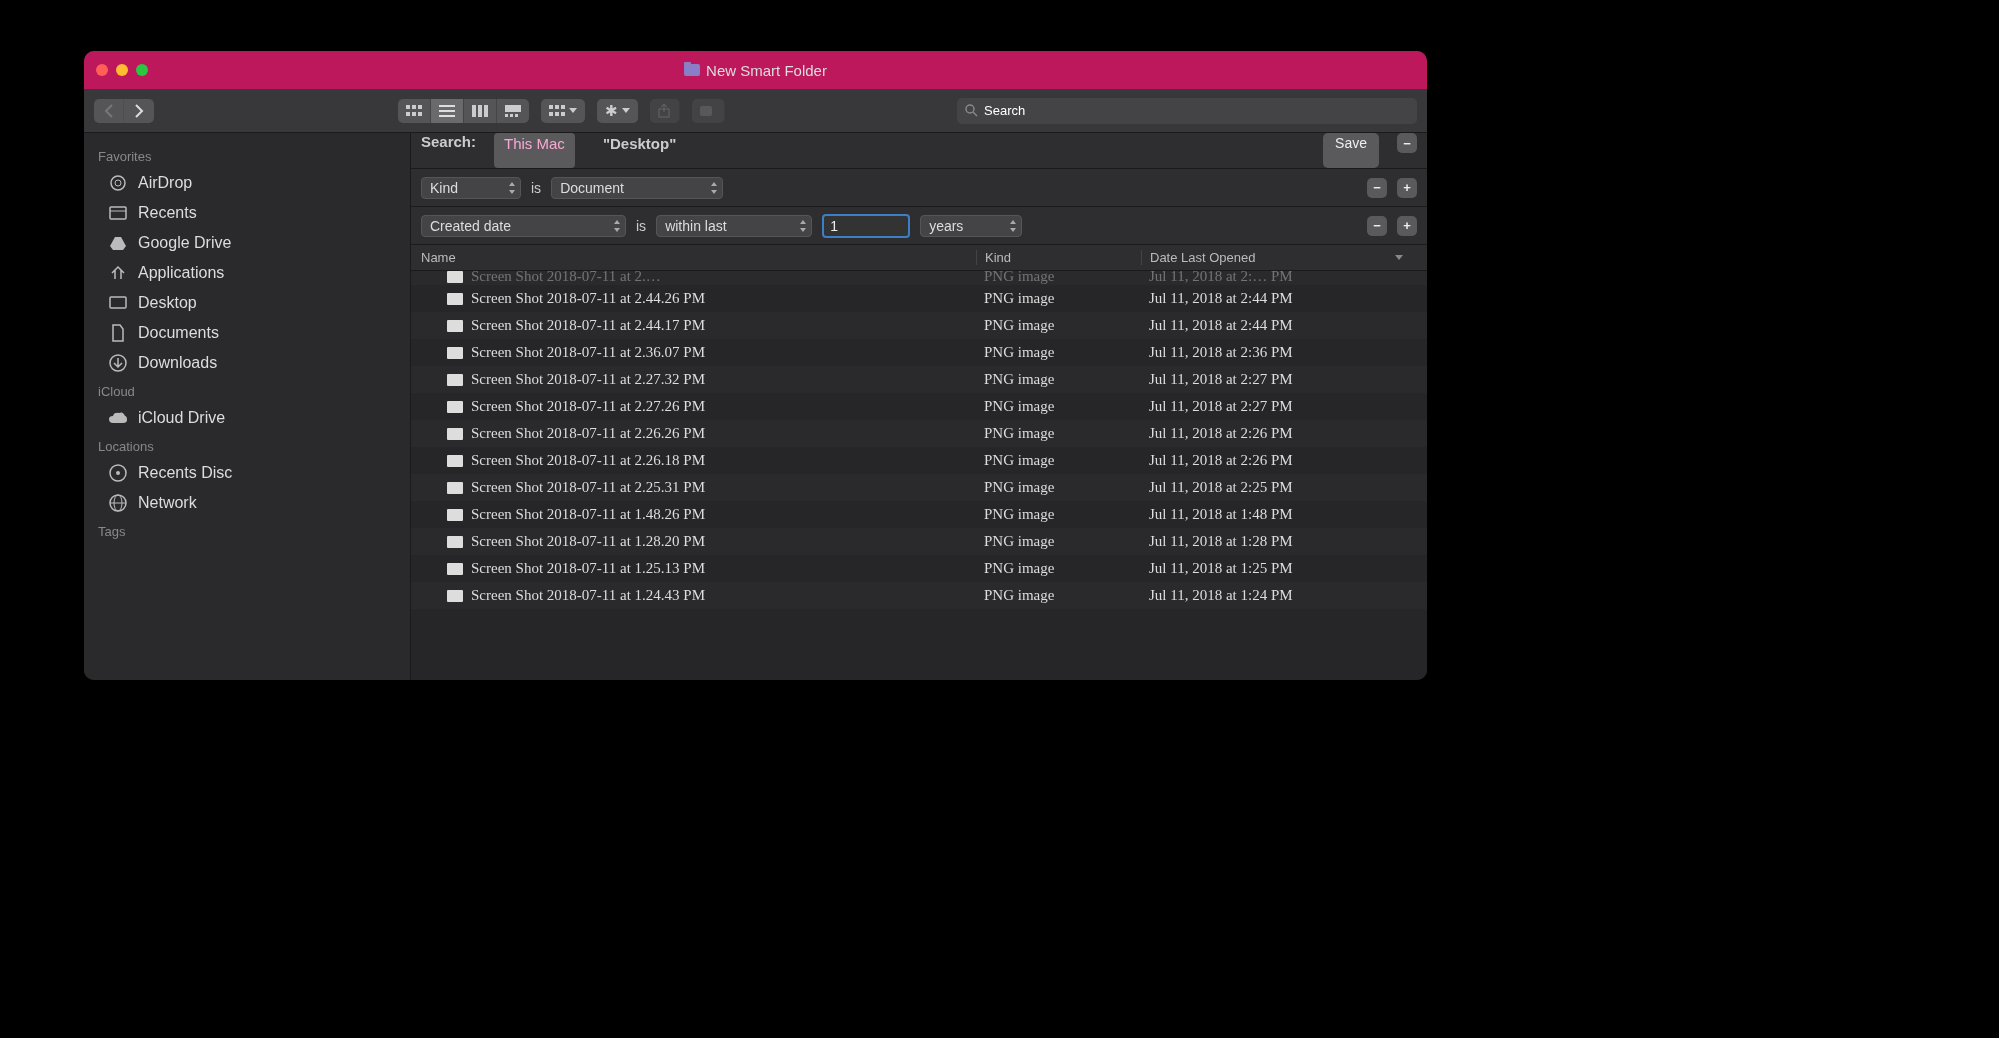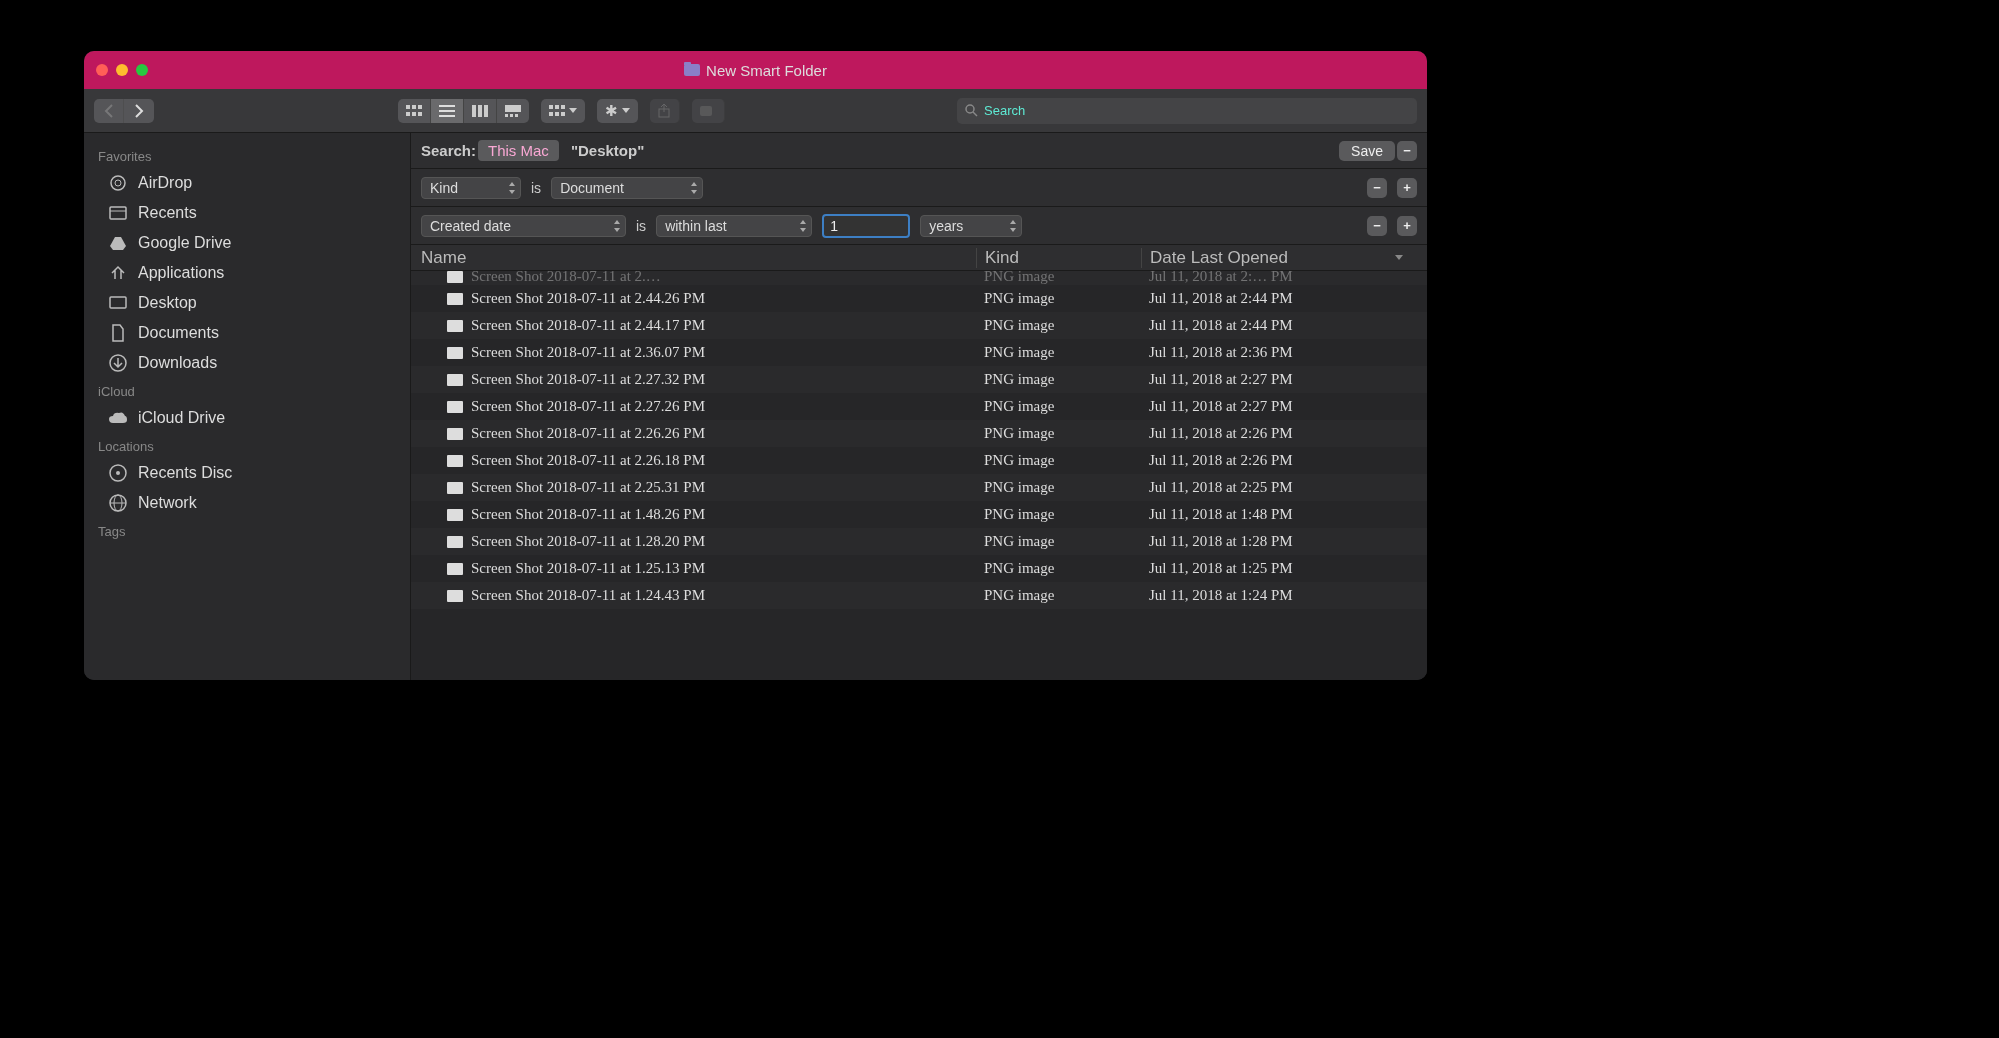--- a/index.html
+++ b/index.html
@@ -97,21 +97,21 @@
   .spacer { flex: 1; }
   .search-field {
     width: 460px;
     height: 26px;
     background: #444446;
     border-radius: 5px;
     display: flex;
     align-items: center;
     padding: 0 8px;
     gap: 6px;
-    color: #5eead4;
+    color: #ffffff;
   }
   .body {
     flex: 1;
     display: flex;
     overflow: hidden;
   }
   .sidebar {
     width: 327px;
     background: #2a2a2c;
     border-right: 1px solid #1a1a1a;
@@ -140,23 +140,22 @@
   }
   .main {
     flex: 1;
     display: flex;
     flex-direction: column;
     background: #262628;
   }
   .search-scope {
     height: 36px;
     display: flex;
-    align-items: center;
     padding: 0 10px;
-    gap: 2px;
+    gap: 18px;
     background: #2e2e30;
     border-bottom: 1px solid #1a1a1a;
   }
   .scope-label { font-weight: 600; color: #ccc; font-size: 15px; }
   .scope-pill {
     padding: 2px 10px;
     border-radius: 4px;
     font-size: 15px;
     cursor: pointer;
   }
@@ -232,21 +231,21 @@
     font-size: 14px;
     outline: none;
   }
   .op-text { font-size: 14px; color: #ccc; }
   .col-headers {
     height: 26px;
     display: flex;
     align-items: center;
     background: #2e2e30;
     border-bottom: 1px solid #1a1a1a;
-    font-size: 17px;
+    font-size: 13px;
     color: #bbb;
   }
   .col-name { flex: 0 0 565px; padding-left: 10px; }
   .col-kind { flex: 0 0 165px; border-left: 1px solid #444; padding-left: 8px; }
   .col-date { flex: 1; border-left: 1px solid #444; padding-left: 8px; display:flex; align-items:center; justify-content:space-between; padding-right:24px;}
   .rows { flex: 1; overflow-y: auto; }
   .row {
     height: 27px;
     display: flex;
     align-items: center;
@@ -490,21 +489,21 @@
         <span class="scope-pill active">This Mac</span>
         <span class="scope-pill inactive">"Desktop"</span>
         <div class="spacer"></div>
         <span class="save-btn">Save</span>
         <span class="round-btn">−</span>
       </div>
 
       <div class="criteria-row">
         <div class="dd" style="width:100px">Kind</div>
         <span class="op-text">is</span>
-        <div class="dd" style="width:152px">Document</div>
+        <div class="dd" style="width:172px">Document</div>
         <div class="spacer"></div>
         <span class="round-btn">−</span>
         <span class="round-btn">+</span>
       </div>
 
       <div class="criteria-row">
         <div class="dd" style="width:205px">Created date</div>
         <span class="op-text">is</span>
         <div class="dd" style="width:156px">within last</div>
         <input class="num-input" value="1" style="">

